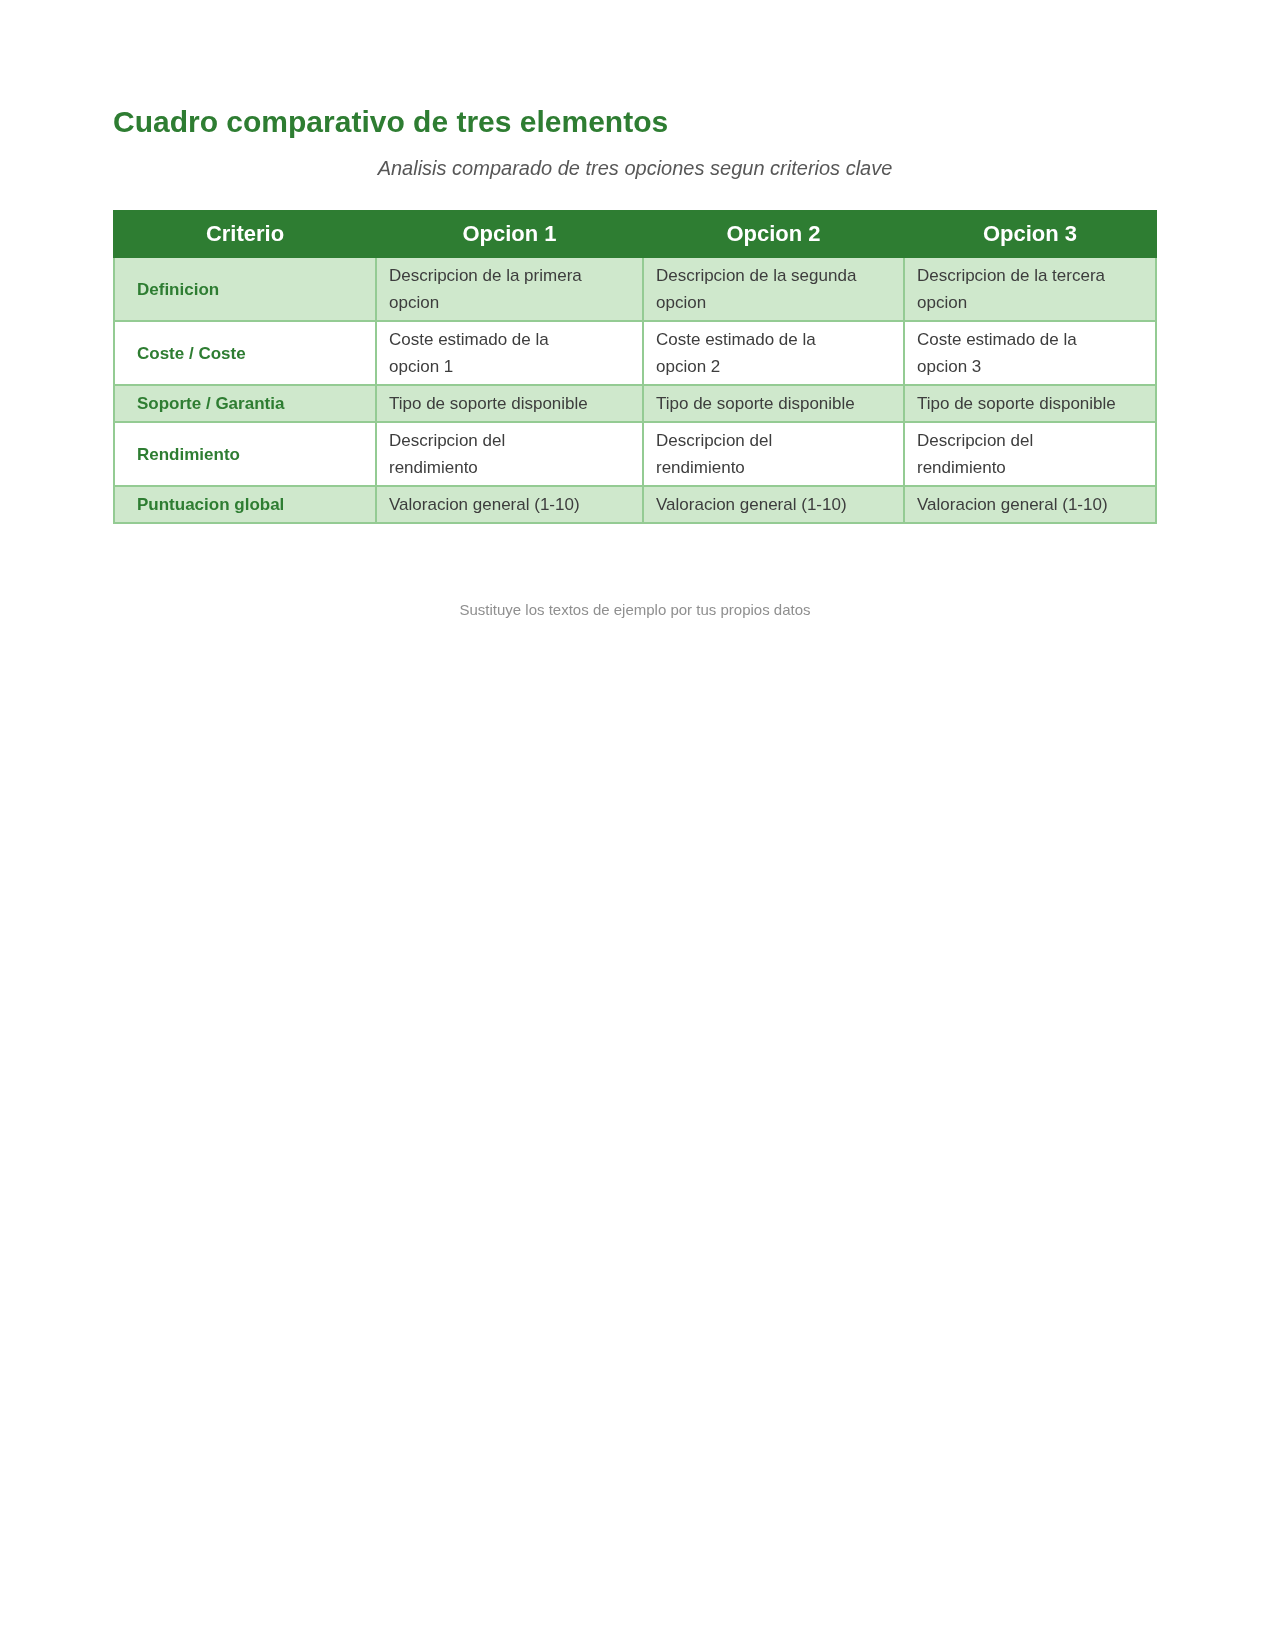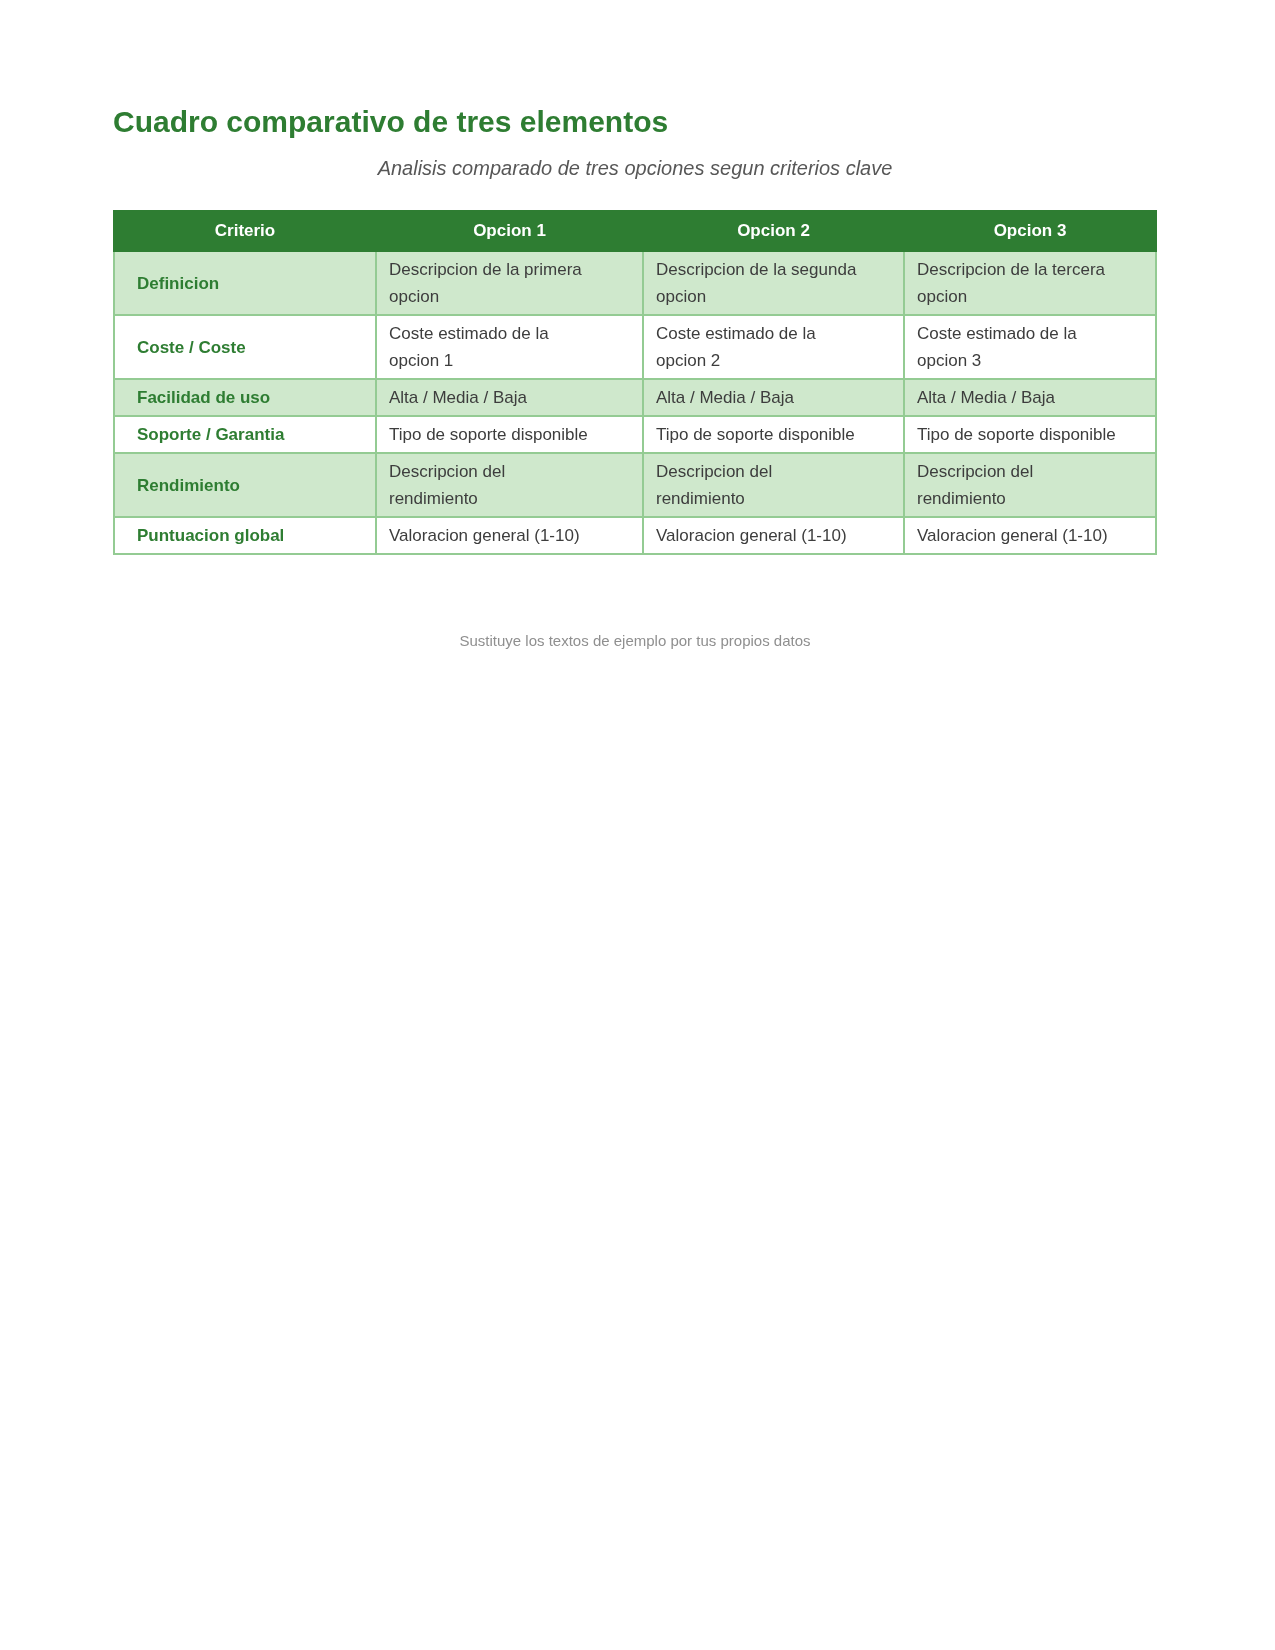--- a/index.html
+++ b/index.html
@@ -44,21 +44,21 @@
   }
   table.compare{
     margin-top:29px;
     width:1042px;
     border-collapse:collapse;
     table-layout:fixed;
   }
   table.compare th{
     background:var(--header-bg);
     color:var(--header-text);
-    font-size:17px;
+    font-size:22px;
     font-weight:700;
     text-align:center;
     padding:9px 6px;
     border:2px solid var(--header-bg);
   }
   table.compare td{
     border:2px solid var(--border);
     font-size:17px;
     color:var(--cell-text);
     padding:4px 12px;
@@ -119,26 +119,20 @@
         <tr>
           <td class="criterion">Coste / Coste</td>
           <td>Coste estimado de la
 opcion 1</td>
           <td>Coste estimado de la
 opcion 2</td>
           <td>Coste estimado de la
 opcion 3</td>
         </tr>
         <tr>
-          <td class="criterion">Facilidad de uso</td>
-          <td>Alta / Media / Baja</td>
-          <td>Alta / Media / Baja</td>
-          <td>Alta / Media / Baja</td>
-        </tr>
-        <tr>
           <td class="criterion">Soporte / Garantia</td>
           <td>Tipo de soporte disponible</td>
           <td>Tipo de soporte disponible</td>
           <td>Tipo de soporte disponible</td>
         </tr>
         <tr>
           <td class="criterion">Rendimiento</td>
           <td>Descripcion del
 rendimiento</td>
           <td>Descripcion del

